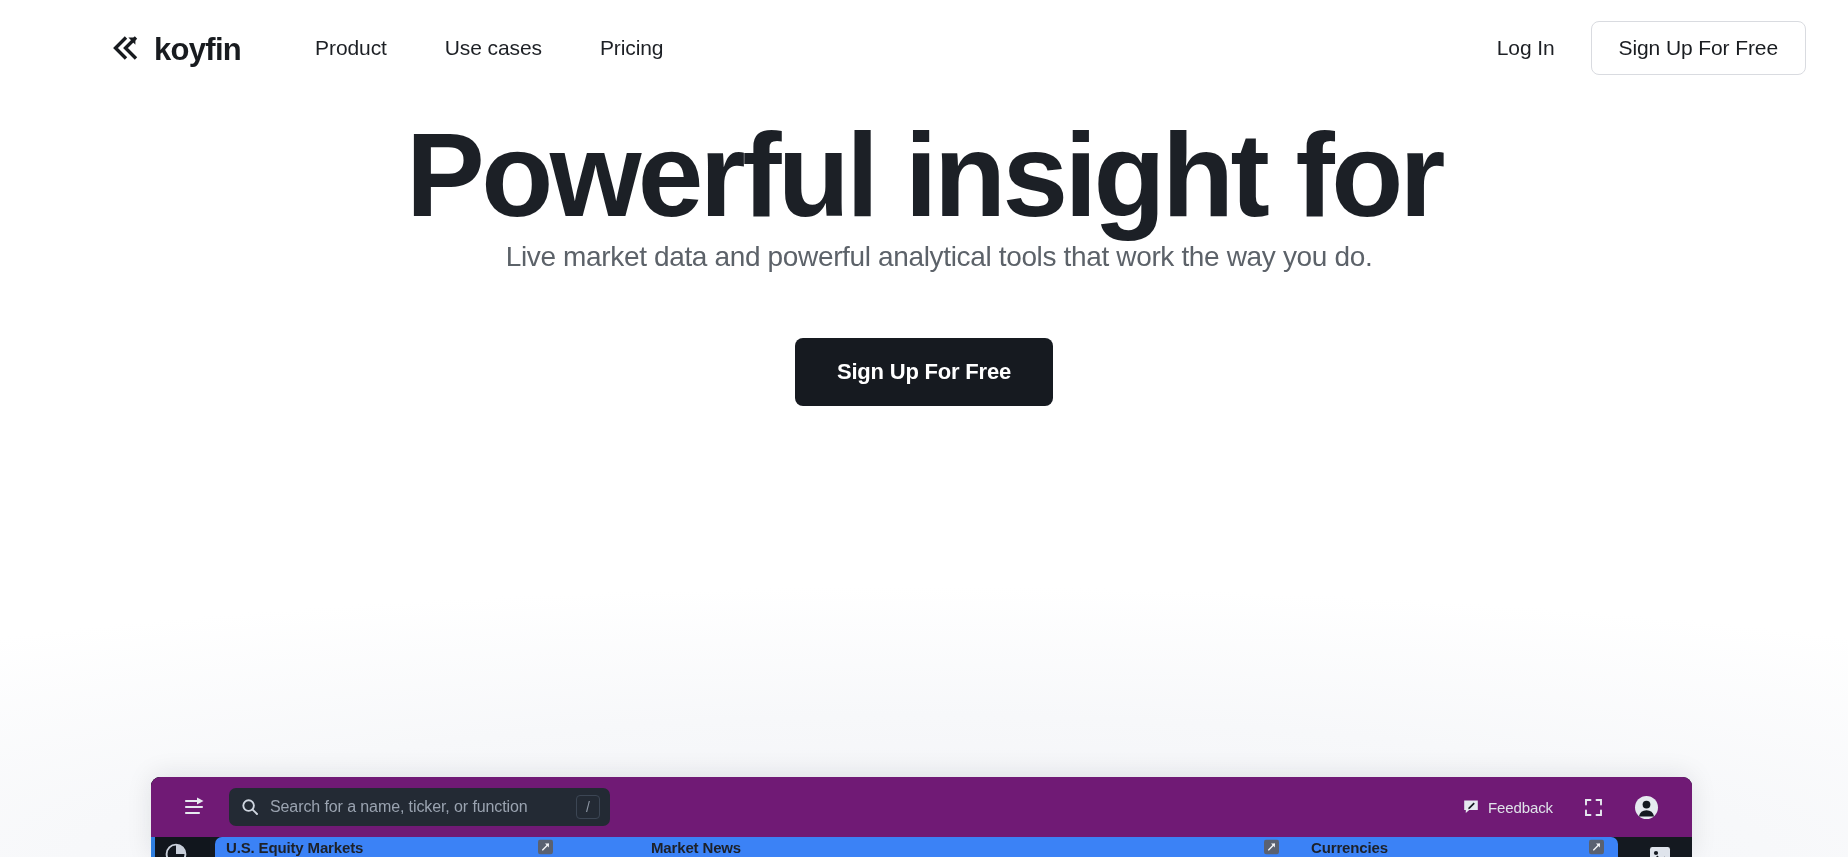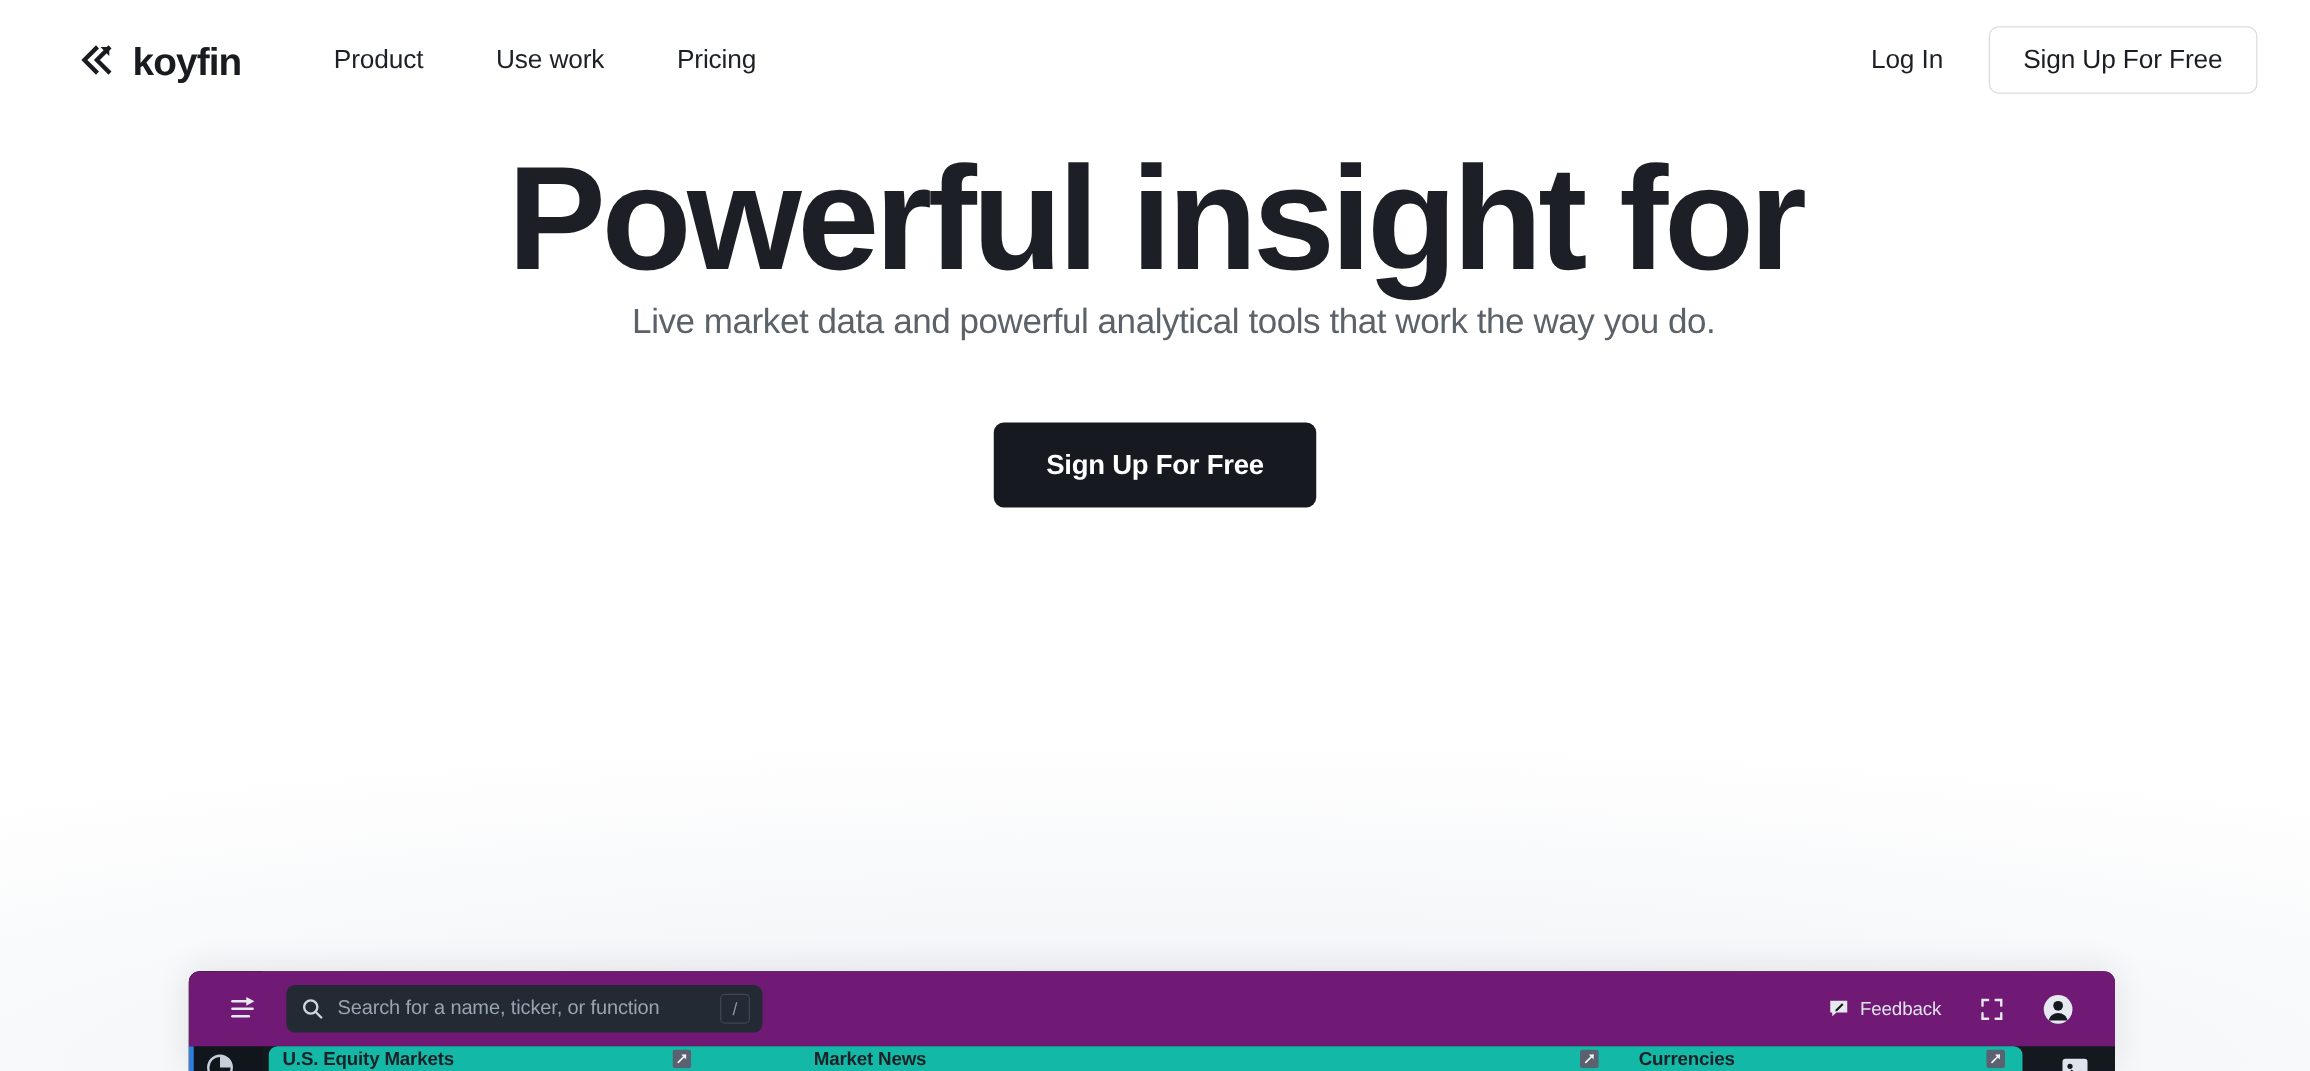--- a/index.html
+++ b/index.html
@@ -24,21 +24,21 @@
     position:absolute; left:0; right:0; top:480px; height:380px;
     background:
       radial-gradient(120% 100% at 50% 100%, #f2f3f7 0%, #f7f8fa 38%, rgba(255,255,255,0) 72%);
     pointer-events:none;
   }
 
   
   .navbar {
     position:absolute; top:0; left:0; right:0; height:96px;
     display:flex; 
-    padding:0 42px 0 60px;
+    padding:0 42px 0 108px;
     z-index:20;
   }
   .brand { display:flex; align-items:center; gap:12px; }
   .brand-mark { width:34px; height:34px; display:block; }
   .brand-name {
     font-size:31px; font-weight:700; letter-spacing:-0.7px;
     color:#181b1f; line-height:1;
     transform:translateY(1px);
   }
 
@@ -156,21 +156,21 @@
   }
   .feedback-icon { width:16px; height:16px; flex:none; }
   .expand-icon { width:19px; height:19px; flex:none; cursor:pointer; }
   .avatar-icon { width:25px; height:25px; flex:none; cursor:pointer; }
 
   
   .widget-row {
     position:absolute;
     left:64px; top:60px;
     width:1403px; height:20px;
-    background:#14b8a6;
+    background:#3b82f6;
     border-top-left-radius:7px; border-top-right-radius:7px;
     display:flex;
     overflow:hidden;
   }
   .widget-col {
     display:flex; align-items:center;
     height:100%;
     position:relative;
   }
   .widget-col.c1 { width:418px; padding-left:11px; }
@@ -212,21 +212,21 @@
           <polyline points="18,6.5 7.5,17 18,27.5"></polyline>
           <polyline points="28,6.5 17.5,17 28,27.5"></polyline>
         </g>
         <path d="M27.4 13.8 L27.4 6.6 L20.4 6.6 Z" fill="#181b1f"></path>
       </svg>
       <span class="brand-name">koyfin</span>
     </div>
 
     <div class="nav-links">
       <span class="nav-link">Product</span>
-      <span class="nav-link">Use work</span>
+      <span class="nav-link">Use cases</span>
       <span class="nav-link">Pricing</span>
     </div>
 
     <div class="nav-right">
       <span class="login-link">Log In</span>
       <button class="btn-outline">Sign Up For Free</button>
     </div>
 
   </div>
 

